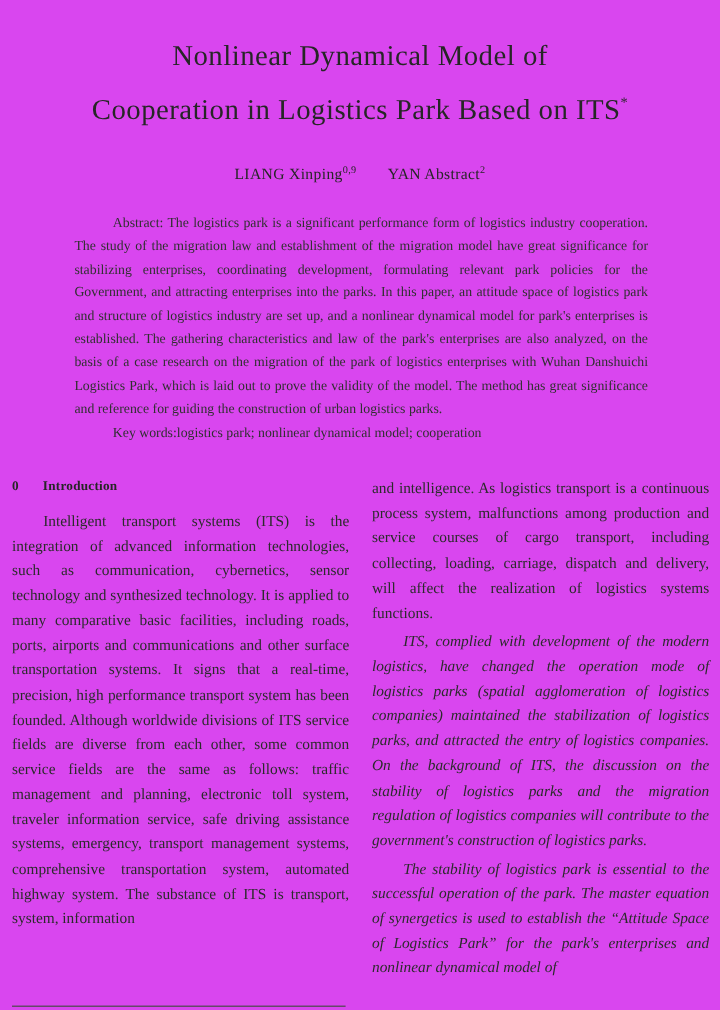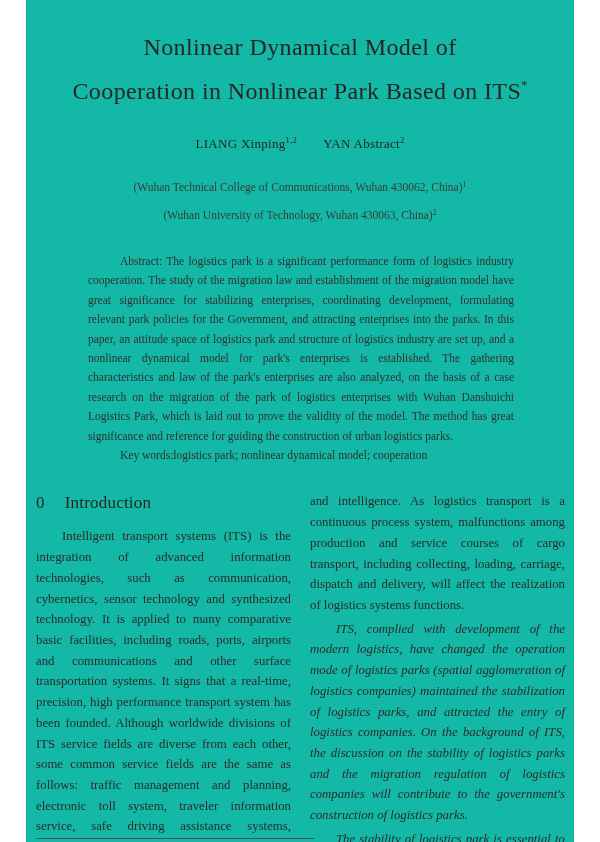--- a/index.html
+++ b/index.html
@@ -1,21 +1,21 @@
 <!DOCTYPE html>
 <html><head>
 <meta charset="utf-8">
 <style>
   html, body { margin: 0; padding: 0; background: #ffffff; }
   .page {
     position: relative;
-    width: 548px;
+    width: 600px;
     height: 842px;
     margin: 0 auto;
-    background: #14b8a6;
+    background: #d946ef;
     overflow: hidden;
     font-family: "Liberation Serif", "DejaVu Serif", serif;
     color: #262626;
   }
   .title {
     margin: 28px 20px 0 20px;
     text-align: center;
     font-size: 24px;
     font-weight: 500;
     line-height: 38px;
@@ -55,22 +55,22 @@
     color: #303030;
   }
   .cols {
     display: flex;
     margin: 26px 9px 0 10px;
     gap: 19px;
   }
   .col { flex: 1 1 0; min-width: 0; }
   .sec-heading {
     margin: 2px 0 13px 0;
-    font-size: 17px;
-    font-weight: 400;
+    font-size: 11px;
+    font-weight: 700;
     letter-spacing: 0.2px;
   }
   .secgap { display: inline-block; width: 20px; }
   .body {
     margin: 0;
     font-size: 12.8px;
     line-height: 20.7px;
     text-align: justify;
     color: #2b2b2b;
   }
@@ -85,35 +85,27 @@
     background: #4a4a4a;
   }
 </style>
 </head>
 <body>
 
 <div class="page">
 
   <h1 class="title">
     <span>Nonlinear Dynamical Model of</span><br>
-    <span>Cooperation in Nonlinear Park Based on ITS</span><sup>*</sup>
+    <span>Cooperation in Logistics Park Based on ITS</span><sup>*</sup>
   </h1>
 
   <div class="authors">
-    <span>LIANG Xinping</span><sup>1,2</sup><span class="author-gap"></span><span>YAN Abstract</span><sup>2</sup>
+    <span>LIANG Xinping</span><sup>0,9</sup><span class="author-gap"></span><span>YAN Abstract</span><sup>2</sup>
   </div>
 
-  <div class="affils">
-    <div>
-      <span>(Wuhan Technical College of Communications, Wuhan 430062, China)</span><sup>1</sup>
-    </div>
-    <div>
-      <span>(Wuhan University of Technology, Wuhan 430063, China)</span><sup>2</sup>
-    </div>
-  </div>
 
   <p class="abstract"><b>Abstract:</b><span> The logistics park is a significant performance form of logistics industry cooperation. The study of the migration law and establishment of the migration model have great significance for stabilizing enterprises, coordinating development, formulating relevant park policies for the Government, and attracting enterprises into the parks. In this paper, an attitude space of logistics park and structure of logistics industry are set up, and a nonlinear dynamical model for park's enterprises is established. The gathering characteristics and law of the park's enterprises are also analyzed, on the basis of a case research on the migration of the park of logistics enterprises with Wuhan Danshuichi Logistics Park, which is laid out to prove the validity of the model. The method has great significance and reference for guiding the construction of urban logistics parks.</span></p>
 
   <p class="keywords"><b>Key words:</b><span>logistics park; nonlinear dynamical model; cooperation</span></p>
 
   <div class="cols">
 
     <div class="col">
       <h2 class="sec-heading">
         <span>0</span><span class="secgap"></span><span>Introduction</span>

